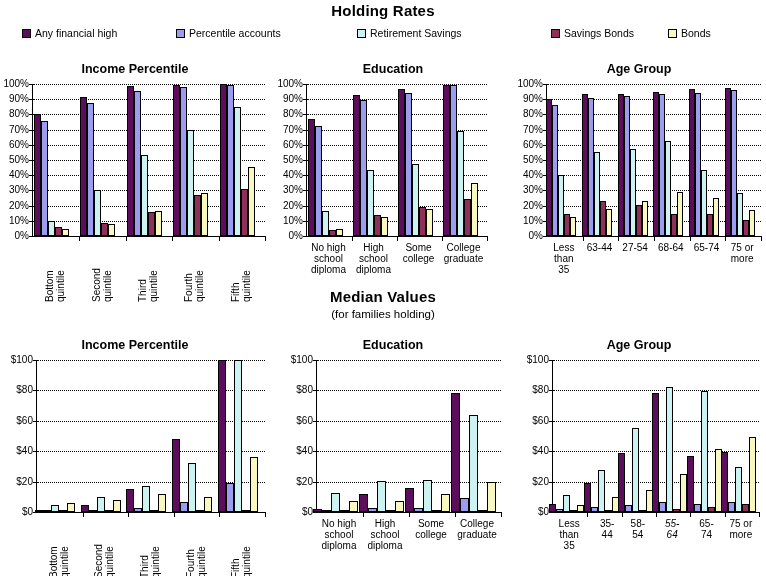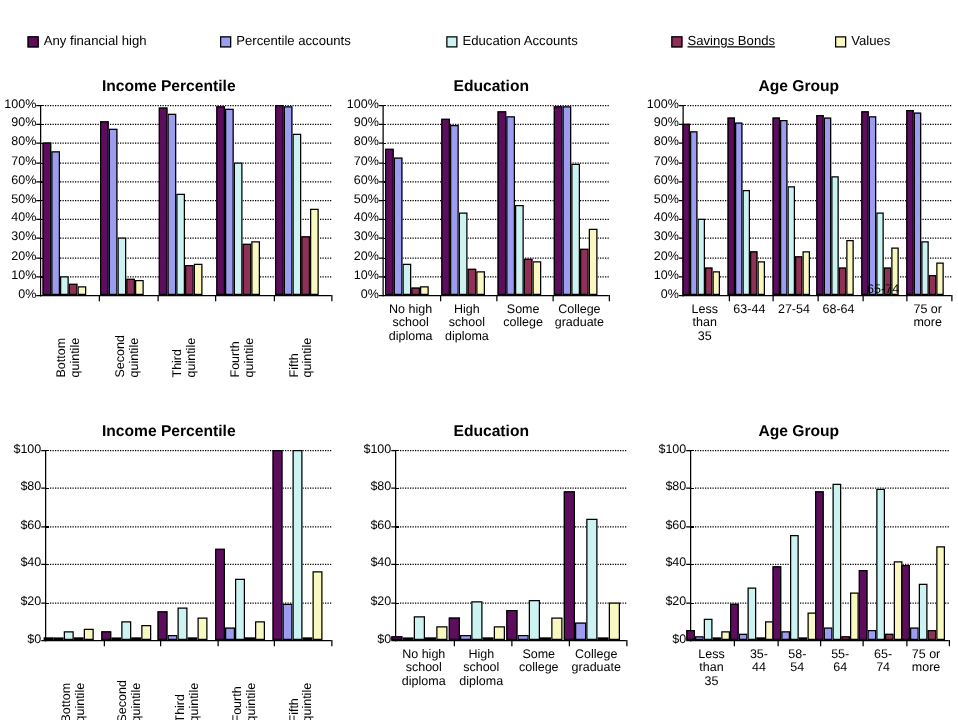--- a/index.html
+++ b/index.html
@@ -77,41 +77,42 @@
   .xlabel.vert{
     writing-mode:vertical-rl;transform:rotate(180deg);
     text-align:left;white-space:pre-line;
   }
 </style>
 </head>
 <body>
 
 <div class="page">
 
+  <div class="main-title" style="top:2px;">Holding Rates</div>
 
   <div class="legend" id="legend-host">
       <div class="legend-item" style="left: 22px;">
         <span class="swatch" style="background: rgb(92, 13, 92);"></span>
         <span>Any financial high</span>
       </div>
       <div class="legend-item" style="left: 176px;">
         <span class="swatch" style="background: rgb(157, 157, 240);"></span>
         <span>Percentile accounts</span>
       </div>
       <div class="legend-item" style="left: 357px;">
         <span class="swatch" style="background: rgb(205, 242, 242);"></span>
-        <span>Education Accounts</span>
-      </div>
-      <div class="legend-item" style="left: 537px; text-decoration: underline;">
+        <span>Retirement Savings</span>
+      </div>
+      <div class="legend-item" style="left: 551px;">
         <span class="swatch" style="background: rgb(142, 48, 87);"></span>
         <span>Savings Bonds</span>
       </div>
       <div class="legend-item" style="left: 668px;">
         <span class="swatch" style="background: rgb(248, 248, 192);"></span>
-        <span>Values</span>
+        <span>Bonds</span>
       </div>
     </div>
 
   <div class="chart" id="chart-holding-income" style="left:0px;   top:62px; width:270px; height:230px;">
       <div class="chart-title">Income Percentile</div>
       <div class="plot" style="left: 32px; top: 22px; width: 232px; height: 152px;">
         <div class="ytick-mark" style="top: 152px;"></div>
         <div class="ytick" style="top: 152px;">0%</div>
         <div class="gridline" style="top: 136.8px;"></div>
         <div class="ytick-mark" style="top: 136.8px;"></div>
@@ -327,25 +328,27 @@
         <div class="bar" style="left: 201.6px; width: 6px; height: 26.144px; background: rgb(248, 248, 192);"></div>
         <div class="xdiv" style="left: 178.333px;"></div>
         <div class="xdiv" style="left: 214px;"></div>
       </div>
       <div class="xlabel" style="left: 34px; top: 180px; width: 35.6667px;">Less
 than
 35</div>
       <div class="xlabel" style="left: 69.6667px; top: 180px; width: 35.6667px;">63-44</div>
       <div class="xlabel" style="left: 105.333px; top: 180px; width: 35.6667px;">27-54</div>
       <div class="xlabel" style="left: 141px; top: 180px; width: 35.6667px;">68-64</div>
-      <div class="xlabel" style="left: 176.667px; top: 164px; width: 35.6667px;">65-74</div>
+      <div class="xlabel" style="left: 176.667px; top: 180px; width: 35.6667px;">65-74</div>
       <div class="xlabel" style="left: 212.333px; top: 180px; width: 35.6667px;">75 or
 more</div>
     </div>
 
+  <div class="main-title" style="top:288px;">Median Values</div>
+  <div class="sub-title" style="top:308px;">(for families holding)</div>
 
   <div class="chart" id="chart-median-income" style="left:0px;   top:338px; width:270px; height:238px;">
       <div class="chart-title">Income Percentile</div>
       <div class="plot" style="left: 36px; top: 22px; width: 228px; height: 152px;">
         <div class="ytick-mark" style="top: 152px;"></div>
         <div class="ytick" style="top: 152px;">$0</div>
         <div class="gridline" style="top: 121.6px;"></div>
         <div class="ytick-mark" style="top: 121.6px;"></div>
         <div class="ytick" style="top: 121.6px;">$20</div>
         <div class="gridline" style="top: 91.2px;"></div>
@@ -515,21 +518,21 @@
         <div class="xdiv" style="left: 171.667px;"></div>
         <div class="xdiv" style="left: 206px;"></div>
       </div>
       <div class="xlabel" style="left: 40px; top: 180px; width: 34.3333px;">Less
 than
 35</div>
       <div class="xlabel" style="left: 78px; top: 180px; width: 34.3333px;">35-
 44</div>
       <div class="xlabel" style="left: 108.667px; top: 180px; width: 34.3333px;">58-
 54</div>
-      <div class="xlabel" style="left: 143px; top: 180px; width: 34.3333px;">55-
+      <div class="xlabel" style="left: 143px; top: 180px; width: 34.3333px; font-style: italic;">55-
 64</div>
       <div class="xlabel" style="left: 177.333px; top: 180px; width: 34.3333px;">65-
 74</div>
       <div class="xlabel" style="left: 211.667px; top: 180px; width: 34.3333px;">75 or
 more</div>
     </div>
 
 </div>
 
 </body></html>

